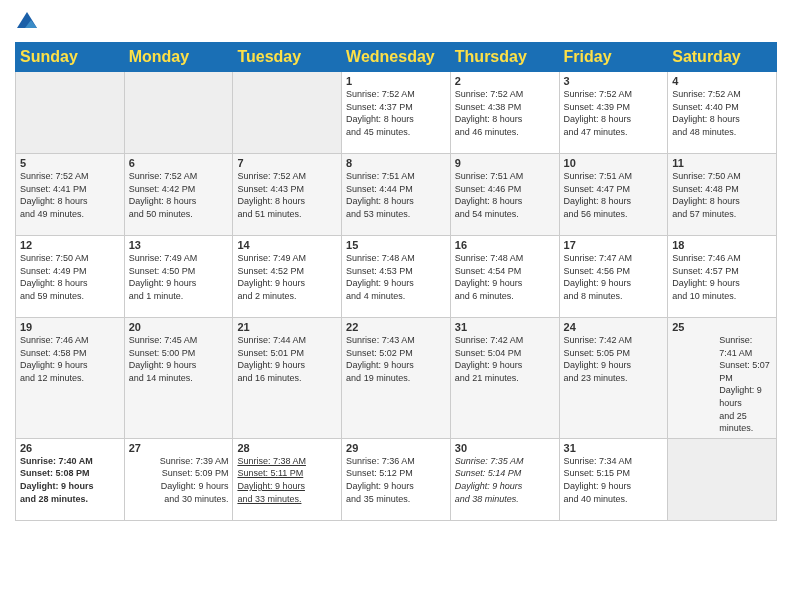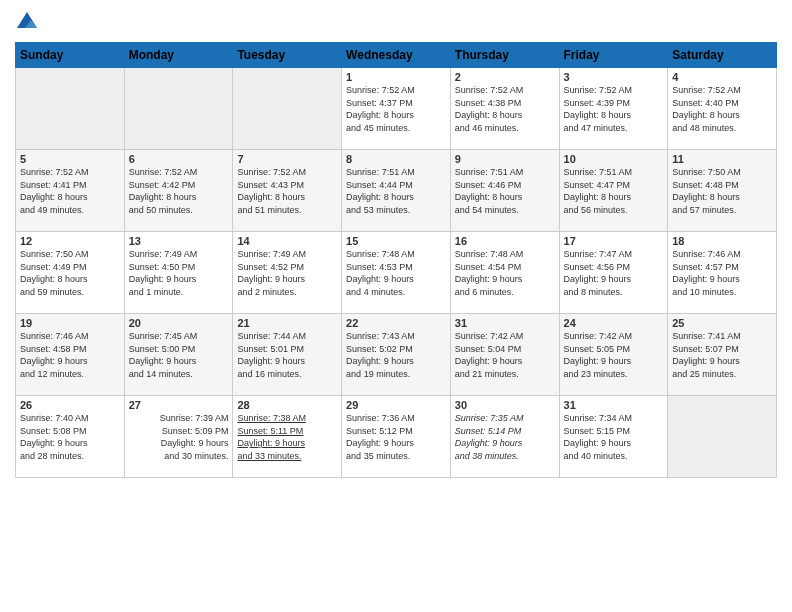--- a/index.html
+++ b/index.html
@@ -56,22 +56,22 @@
       font-size: 14px;
       color: #555;
     }
     table {
       width: 100%;
       border-collapse: collapse;
       table-layout: fixed;
     }
     thead th {
       background-color: #1a6fb5;
-      color: #000000;
-      font-size: 12px;
+      color: #fde047;
+      font-size: 16px;
       font-weight: bold;
       padding: 5px 4px;
       text-align: left;
       border: 1px solid #1a6fb5;
     }
     tbody td {
       vertical-align: top;
       border: 1px solid #ccc;
       padding: 3px 4px;
       font-size: 9.5px;
@@ -304,30 +304,30 @@
           </td>
           <td>
             <span class="day-num">24</span>
             <div class="cell-text" style="white-space: pre-line;">Sunrise: 7:42 AM
 Sunset: 5:05 PM
 Daylight: 9 hours
 and 23 minutes.</div>
           </td>
           <td>
             <span class="day-num">25</span>
-            <div class="cell-text" style="white-space: pre-line;">Sunrise: 7:41 AM
+            <div class="cell-text" style="white-space: pre-line; margin-left: 47px;">Sunrise: 7:41 AM
 Sunset: 5:07 PM
 Daylight: 9 hours
 and 25 minutes.</div>
           </td>
         </tr>
         <tr>
           <td>
             <span class="day-num">26</span>
-            <div class="cell-text" style="white-space: pre-line;">Sunrise: 7:40 AM
+            <div class="cell-text" style="white-space: pre-line; font-weight: bold;">Sunrise: 7:40 AM
 Sunset: 5:08 PM
 Daylight: 9 hours
 and 28 minutes.</div>
           </td>
           <td>
             <span class="day-num">27</span>
             <div class="cell-text" style="white-space: pre-line; text-align: right;">Sunrise: 7:39 AM
 Sunset: 5:09 PM
 Daylight: 9 hours
 and 30 minutes.</div>

